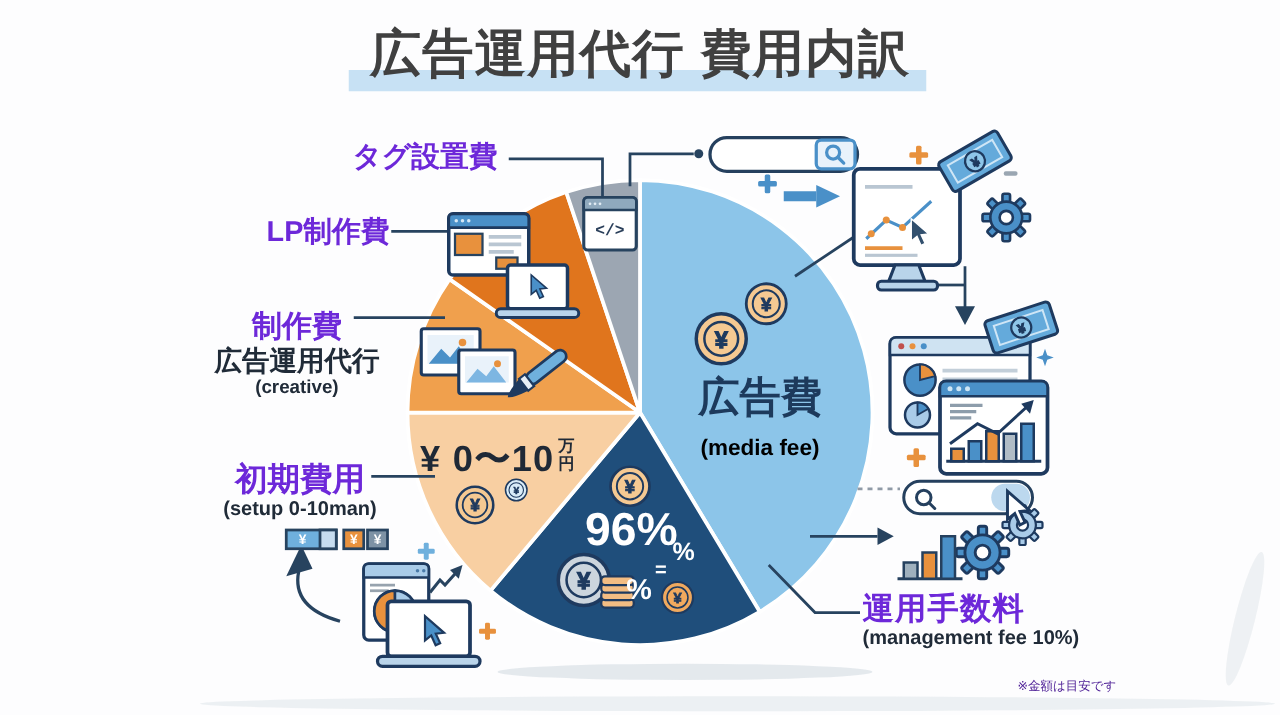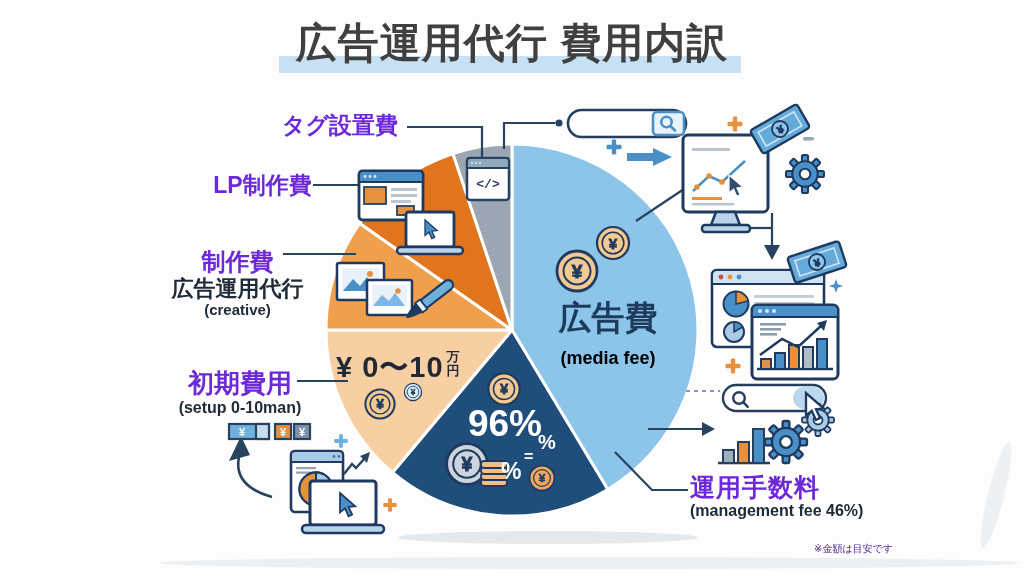--- a/index.html
+++ b/index.html
@@ -314,21 +314,21 @@
   <span class="main">制作費</span>
   <span class="main2">広告運用代行</span>
   <span class="sub">(creative)</span>
 </div>
 <div id="callout-setup" class="abs callout" style="left:90px;top:369px;width:300px">
   <span class="main">初期費用</span>
   <span class="sub">(setup 0-10man)</span>
 </div>
 <div id="callout-management" class="abs callout" style="left:690px;top:473px;width:220px">
   <span class="main">運用手数料</span>
-  <span class="sub">(management fee 46%)</span>
+  <span class="sub">(management fee 10%)</span>
 </div>
 
 <div id="media-label" class="abs">
   <span class="m">広告費</span>
   <span class="s">(media fee)</span>
 </div>
 <div id="pct-big" class="abs pct">96%</div>
 <span id="pct-s1" class="abs pct">%</span>
 <span id="pct-eq" class="abs pct">=</span>
 <span id="pct-s2" class="abs pct">%</span>

